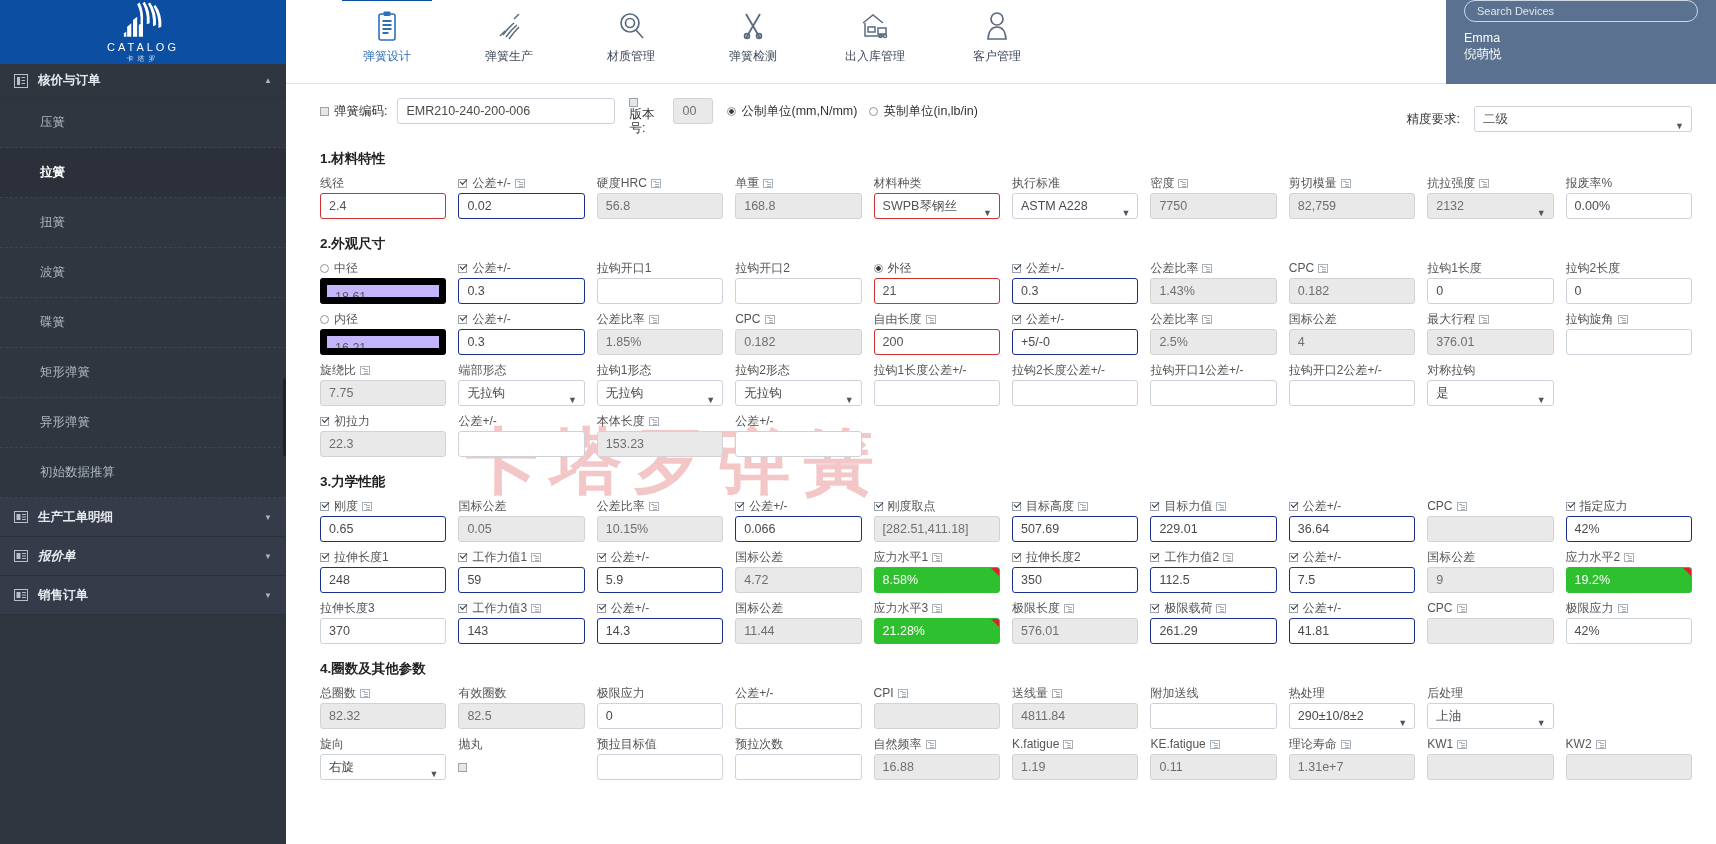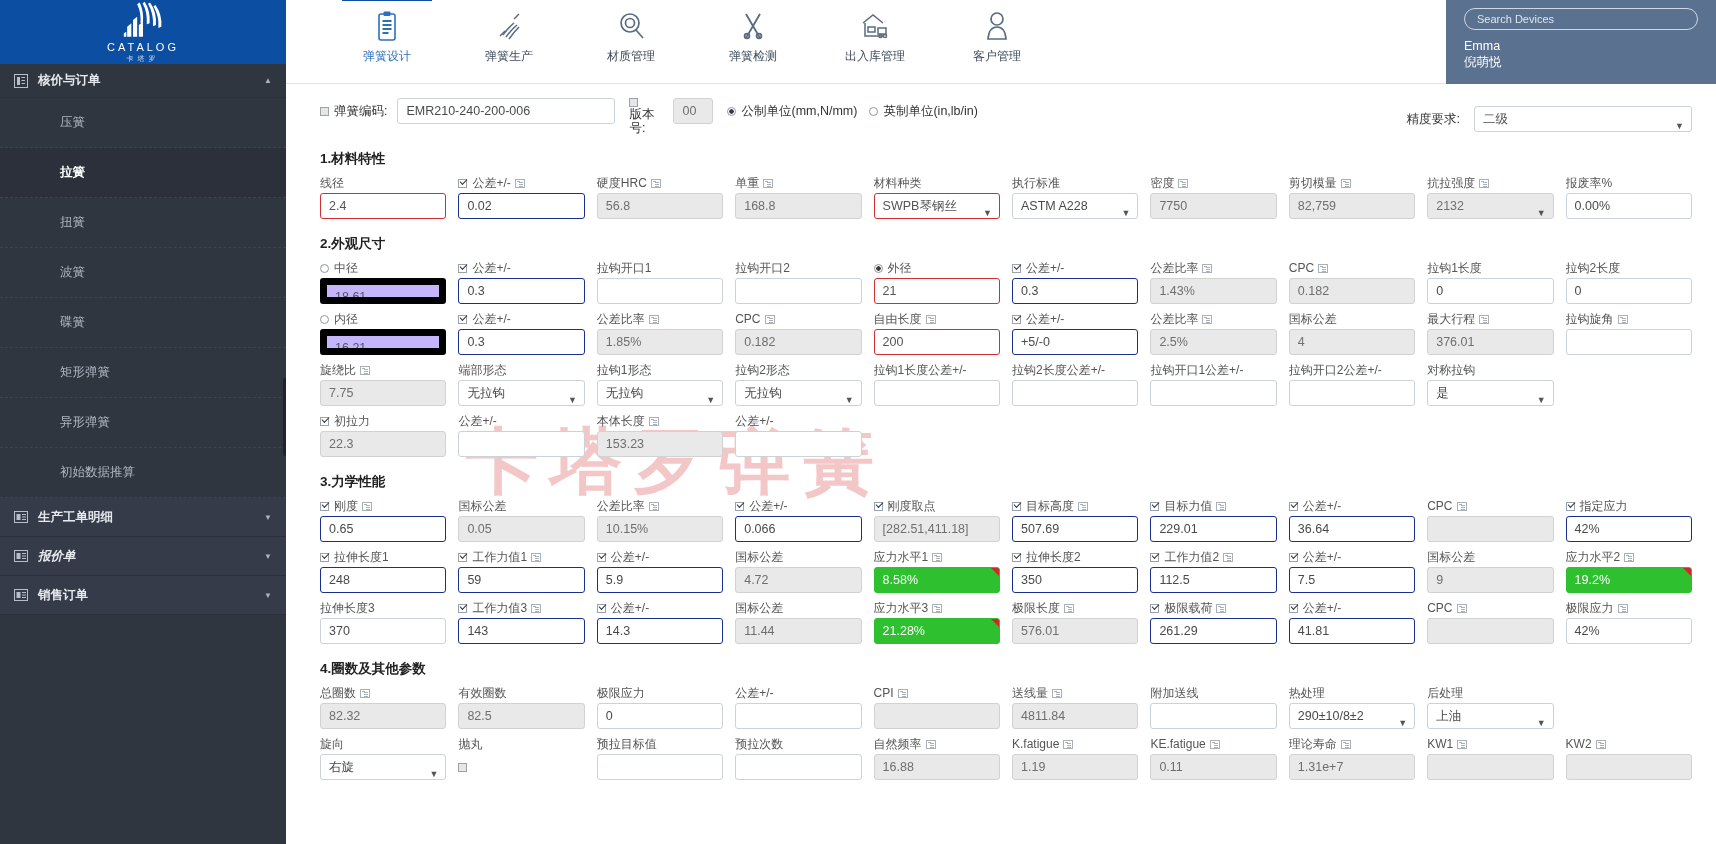--- a/index.html
+++ b/index.html
@@ -34,21 +34,21 @@
     background:#353b48;
     border-bottom:1px solid #2b303a;
     cursor:pointer; position:relative;
   }
   .sb-group.active { background:#2f3640; }
   .sb-group .gicon { width:14px; height:14px; margin-right:10px; opacity:.85; display:inline-block;}
   .sb-caret { position:absolute; right:14px; font-size:8px; color:#aab3c0; }
 
   .sb-item {
     height:50px; display:flex; align-items:center;
-    padding-left:60px; color:#aeb6c2; font-size:12.5px;
+    padding-left:40px; color:#aeb6c2; font-size:12.5px;
     border-bottom:1px dashed #3d4450;
     cursor:pointer;
   }
   .sb-item.sel { background:#2b303a; color:#ffffff; font-weight:bold; }
 
   .sb-scroll {
     position:absolute; left:283px; top:378px; width:4px; height:78px;
     background:#1f242c; border-radius:2px;
   }
 
@@ -67,21 +67,21 @@
   }
   .topnav-item .tlabel { font-size:12px; color:#3e4a5a; margin-top:6px; }
   .topnav-item.active .tlabel { color:#2f6fba; }
   .topnav-item.active::before {
     content:""; position:absolute; top:-3px; left:16px; width:90px; height:4px; background:#0b4ea2;
   }
   .topnav-ico { width:32px; height:32px; color:#4a5b70; }
 
   .userbox {
     position:absolute; right:0; top:0; width:270px; height:84px;
-    background:#5a7190; padding:8px 18px;
+    background:#5a7190; padding:0 18px;
   }
   .search-pill {
     height:22px; border:1px solid #cfd8e3; border-radius:12px;
     background:#5a7190; color:#dfe6ef; font-size:11px;
     display:flex; align-items:center; padding:0 12px;
   }
   .user-name { color:#ffffff; font-size:12.5px; margin-top:8px; line-height:16px; }
 
   
   .content { padding:14px 0 0 0; position:relative; }

